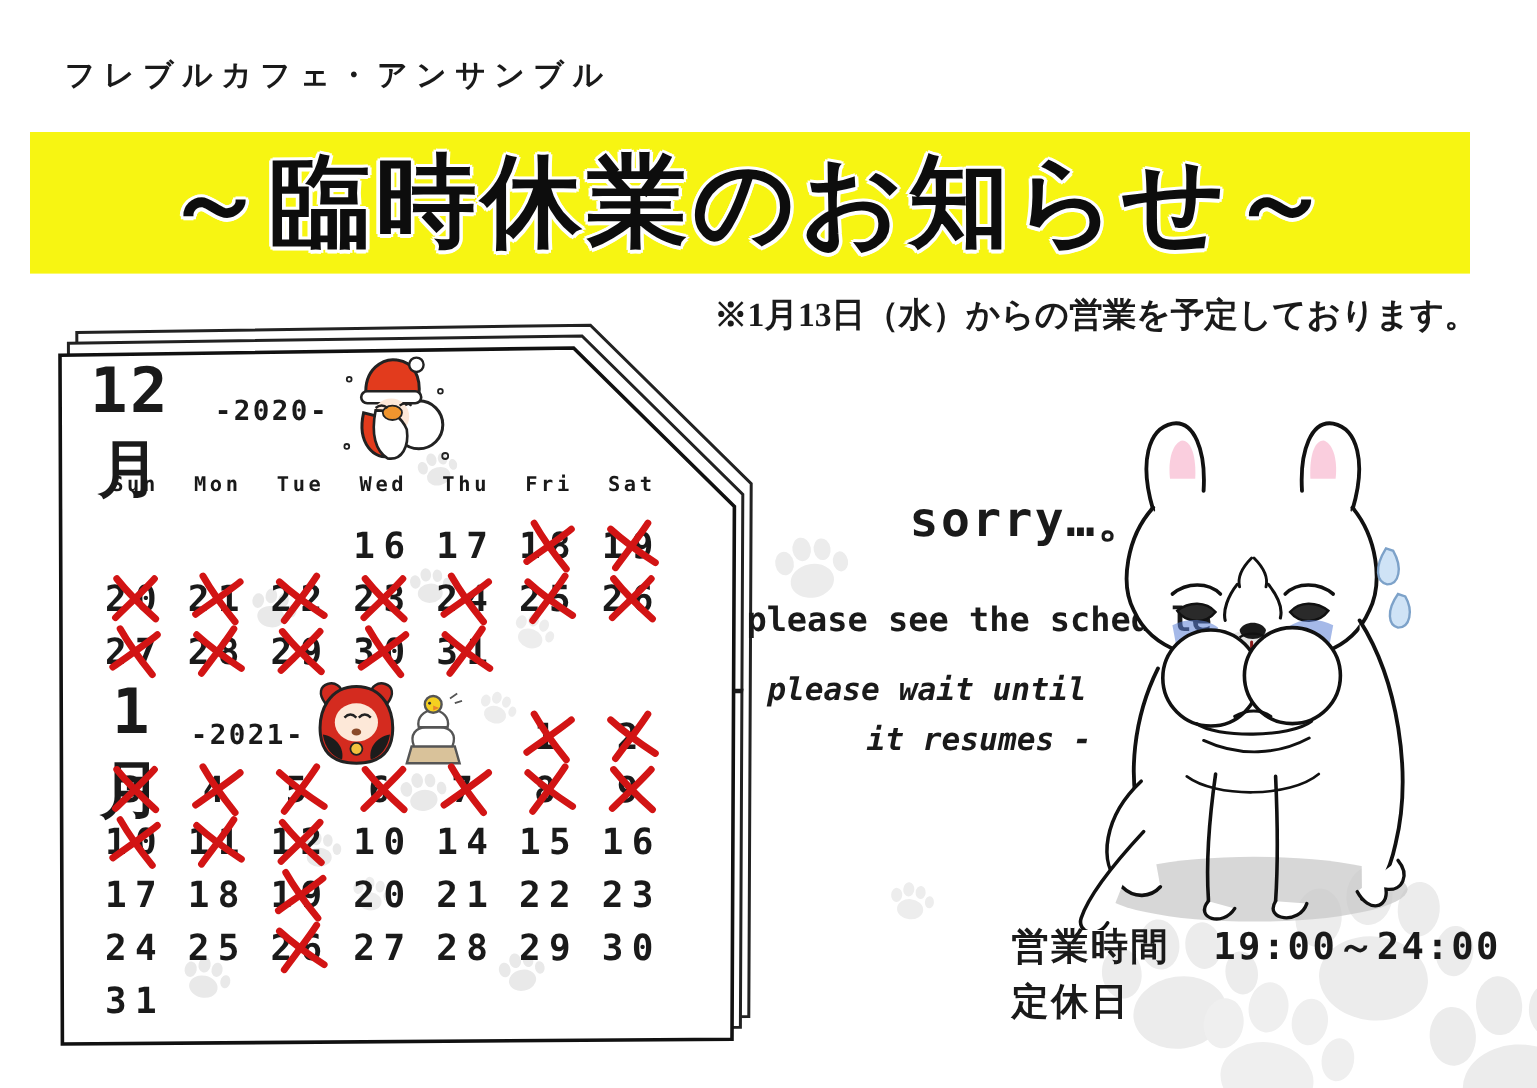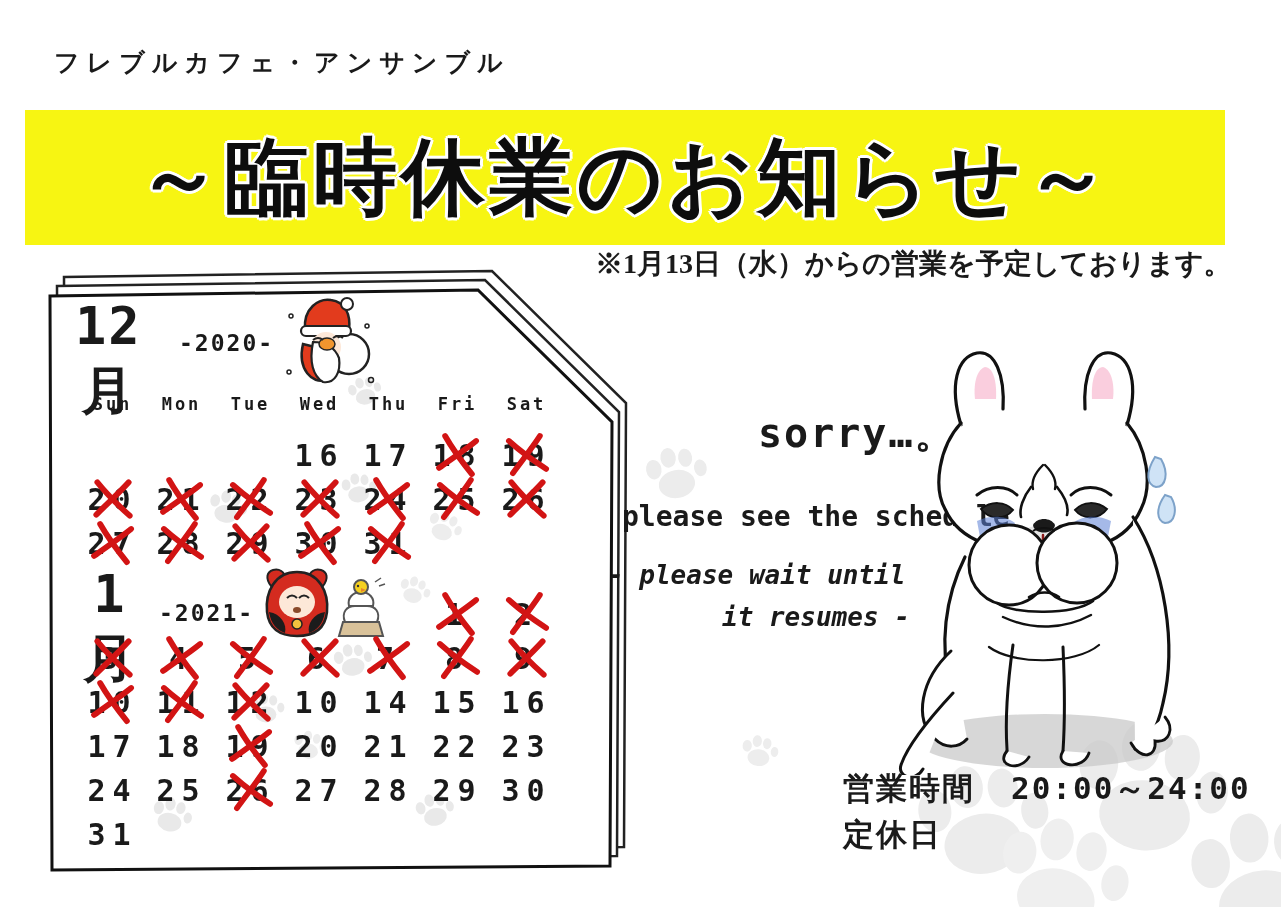--- a/index.html
+++ b/index.html
@@ -2,21 +2,21 @@
 <html><head>
 <meta charset="utf-8">
 <style>
   html,body{margin:0;padding:0;}
   body{width:1281px;height:907px;position:relative;overflow:hidden;background:#fff;
        font-family:"DejaVu Sans",sans-serif;color:#1a1a1a;}
   .abs{position:absolute;}
   
   .cafe-name{left:54px;top:46px;font-size:25px;letter-spacing:7px;font-weight:600;z-index:2;
              font-family:"DejaVu Sans Mono",monospace;}
-  .banner{left:25px;top:110px;width:1200px;height:135px;z-index:1;display:flex;
+  .banner{left:25px;top:110px;width:1200px;height:118px;z-index:1;display:flex;
           align-items:center;justify-content:center;}
   .banner-text{font-family:"Liberation Serif","DejaVu Serif",serif;font-weight:700;
           font-size:84px;letter-spacing:4px;color:#0d0d0d;white-space:nowrap;
           text-shadow:-3px 0 0 #fff,3px 0 0 #fff,0 -3px 0 #fff,0 3px 0 #fff,
                       -2px -2px 0 #fff,2px -2px 0 #fff,-2px 2px 0 #fff,2px 2px 0 #fff;}
   
   .notice{left:595px;top:244px;width:665px;z-index:2;
           font-family:"Liberation Serif","DejaVu Serif",serif;}
   .notice-main{font-size:34px;line-height:43px;font-weight:600;}
   .notice-sub{font-size:28px;line-height:40px;font-weight:600;}
@@ -455,21 +455,21 @@
   <path d="M96 302 C120 320 182 320 206 300" fill="none" stroke="#111" stroke-width="2.2" stroke-linecap="round"></path>
   <path d="M120 300 C114 342 112 374 114 404 L114 416" fill="none" stroke="#111" stroke-width="3" stroke-linecap="round"></path>
   <path d="M114 406 C102 420 126 428 136 412" fill="#fff" stroke="#111" stroke-width="2.8" stroke-linecap="round"></path>
   <path d="M170 302 C172 346 172 376 170 406" fill="none" stroke="#111" stroke-width="3" stroke-linecap="round"></path>
   <path d="M170 406 C160 422 190 426 196 408" fill="#fff" stroke="#111" stroke-width="2.8" stroke-linecap="round"></path>
   <path d="M238 398 C248 416 264 412 262 396 C276 398 282 384 272 372" fill="#fff" stroke="#111" stroke-width="2.8" stroke-linecap="round"></path>
 </svg>
 
 <div class="abs hours">
   <div>営業時間</div>
-  <div>20:00～24:00</div>
+  <div>19:00～24:00</div>
   <div>定休日</div>
 </div>
 
 <div class="abs paw" style="left: 345px; top: 372px;"><svg width="38" height="38" viewBox="0 0 100 100" style="transform:rotate(-15deg)">
       <g fill="#e9e9e9">
         <ellipse cx="50" cy="66" rx="26" ry="20"></ellipse>
         <ellipse cx="21" cy="40" rx="11" ry="14"></ellipse>
         <ellipse cx="44" cy="27" rx="11" ry="14"></ellipse>
         <ellipse cx="68" cy="31" rx="10" ry="13"></ellipse>
         <ellipse cx="87" cy="49" rx="9" ry="12"></ellipse>

